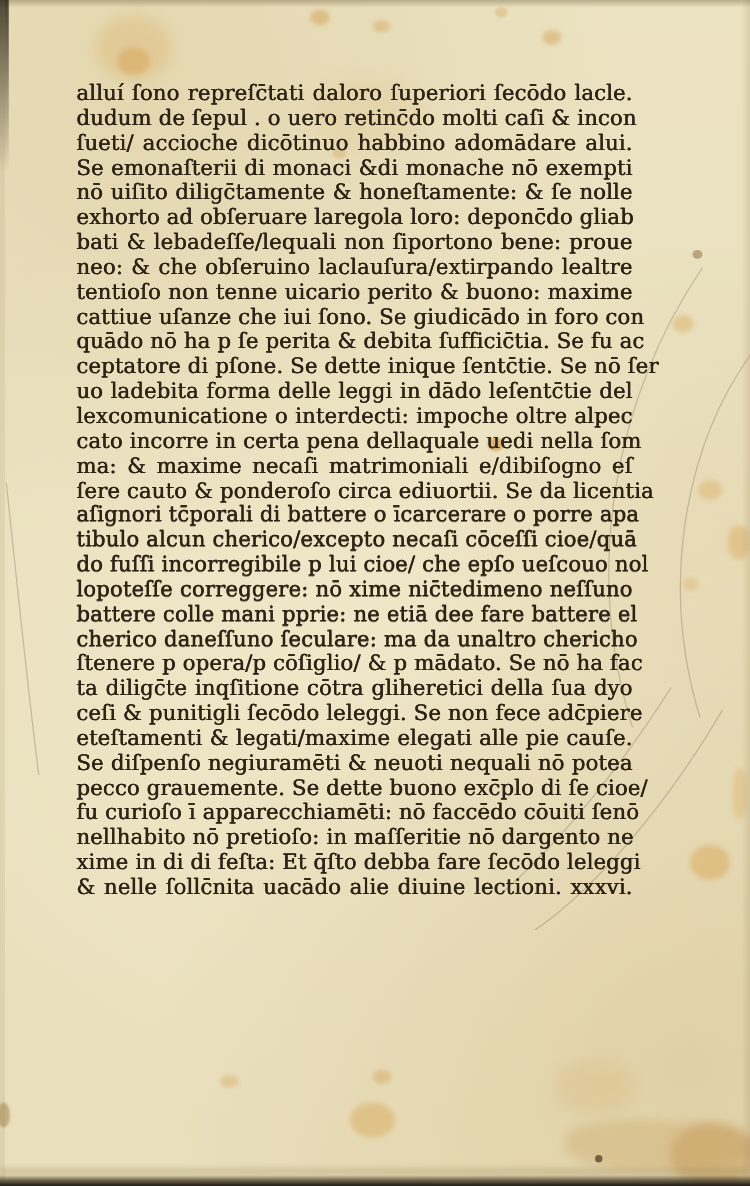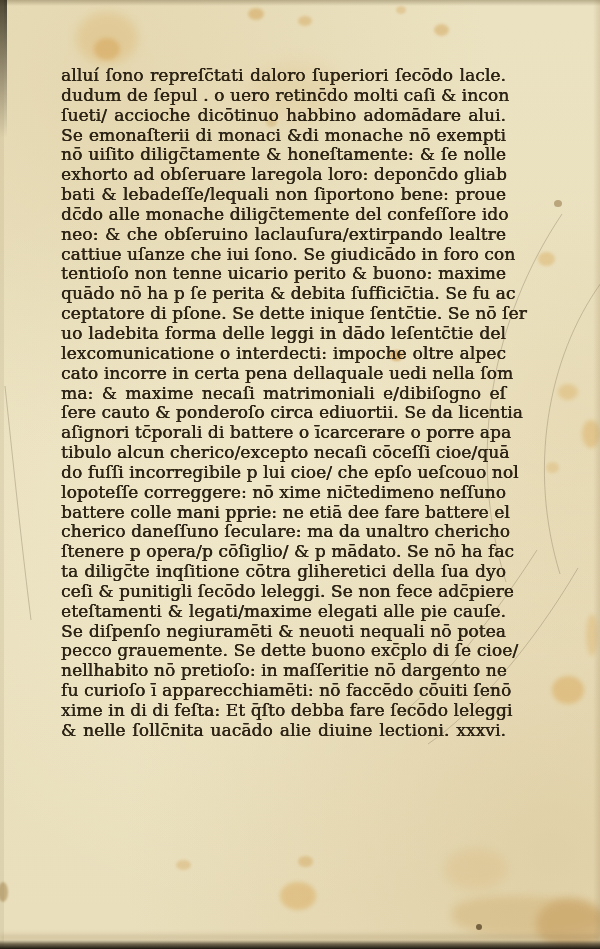--- a/index.html
+++ b/index.html
@@ -83,45 +83,44 @@
   </div>
 
   <div id="text-block">
       <div class="line">alluí ſono repreſc̄tati daloro ſuperiori ſecōdo lacle.</div>
       <div class="line">dudum de ſepul . o uero retinc̄do molti caſi  &amp; incon</div>
       <div class="line">ſueti/ accioche dicōtinuo habbino adomādare alui.</div>
       <div class="line">Se emonaſterii di monaci &amp;di monache nō exempti</div>
       <div class="line">nō uiſito diligc̄tamente &amp; honeſtamente: &amp; ſe nolle</div>
       <div class="line">exhorto ad obſeruare laregola loro: deponc̄do gliab</div>
       <div class="line">bati &amp; lebadeſſe/lequali non ſiportono bene:  proue</div>
-      <div class="line">dc̄do alle monache diligc̄temente del confeſſore ido</div>
       <div class="line">neo: &amp; che obſeruino laclauſura/extirpando  lealtre</div>
+      <div class="line">tentioſo non tenne uicario perito &amp; buono: maxime</div>
       <div class="line">cattiue uſanze che iui ſono. Se giudicādo in foro con</div>
-      <div class="line">tentioſo non tenne uicario perito &amp; buono: maxime</div>
       <div class="line">quādo nō ha p ſe perita &amp; debita ſufficic̄tia.  Se fu ac</div>
       <div class="line">ceptatore di pſone. Se dette inique ſentc̄tie. Se nō ſer</div>
       <div class="line">uo ladebita forma delle leggi in dādo  leſentc̄tie  del</div>
       <div class="line">lexcomunicatione o interdecti: impoche oltre  alpec</div>
       <div class="line">cato incorre in certa pena dellaquale uedi nella ſom</div>
       <div class="line">ma: &amp; maxime necaſi matrimoniali e/dibiſogno  eſ</div>
       <div class="line">ſere cauto &amp; ponderoſo circa ediuortii. Se da licentia</div>
       <div class="line">aſignori tc̄porali di battere o īcarcerare o porre apa</div>
       <div class="line">tibulo alcun cherico/excepto necaſi cōceſſi cioe/quā</div>
       <div class="line">do fuſſi incorregibile p lui cioe/ che epſo ueſcouo nol</div>
       <div class="line">lopoteſſe correggere: nō xime nic̄tedimeno neſſuno</div>
       <div class="line">battere colle mani pprie: ne etiā  dee fare  battere el</div>
       <div class="line">cherico daneſſuno ſeculare: ma  da unaltro chericho</div>
       <div class="line">ſtenere p opera/p cōſiglio/ &amp; p mādato.  Se  nō ha fac</div>
       <div class="line">ta diligc̄te inqſitione cōtra gliheretici della ſua  dyo</div>
       <div class="line">ceſi &amp; punitigli ſecōdo leleggi. Se non fece adc̄piere</div>
       <div class="line">eteſtamenti &amp; legati/maxime elegati alle pie cauſe.</div>
       <div class="line">Se diſpenſo negiuramēti &amp; neuoti nequali nō  potea</div>
       <div class="line">pecco grauemente. Se dette buono exc̄plo di  ſe cioe/</div>
+      <div class="line">fu curioſo ī apparecchiamēti: nō faccēdo cōuiti ſenō</div>
       <div class="line">nellhabito nō pretioſo: in maſſeritie nō dargento ne</div>
-      <div class="line">fu curioſo ī apparecchiamēti: nō faccēdo cōuiti ſenō</div>
       <div class="line">xime in di di feſta: Et q̄ſto debba fare ſecōdo leleggi</div>
       <div class="line">&amp; nelle ſollc̄nita uacādo alie diuine lectioni. xxxvi.</div>
     </div>
 
   <div class="edge" id="edge-top"></div>
   <div class="edge" id="edge-topleft"></div>
   <div class="edge" id="edge-left"></div>
   <div class="edge" id="edge-right"></div>
   <div class="edge" id="edge-bottom2"></div>
   <div class="edge" id="edge-bottom"></div>

